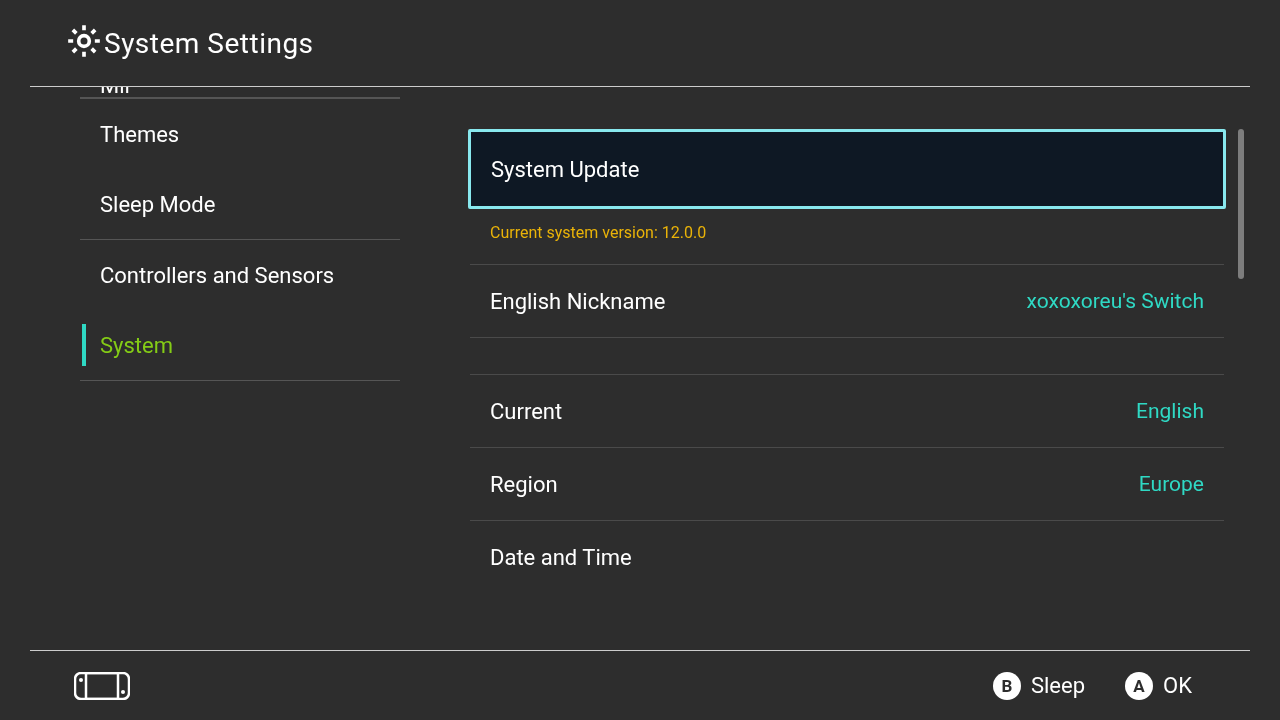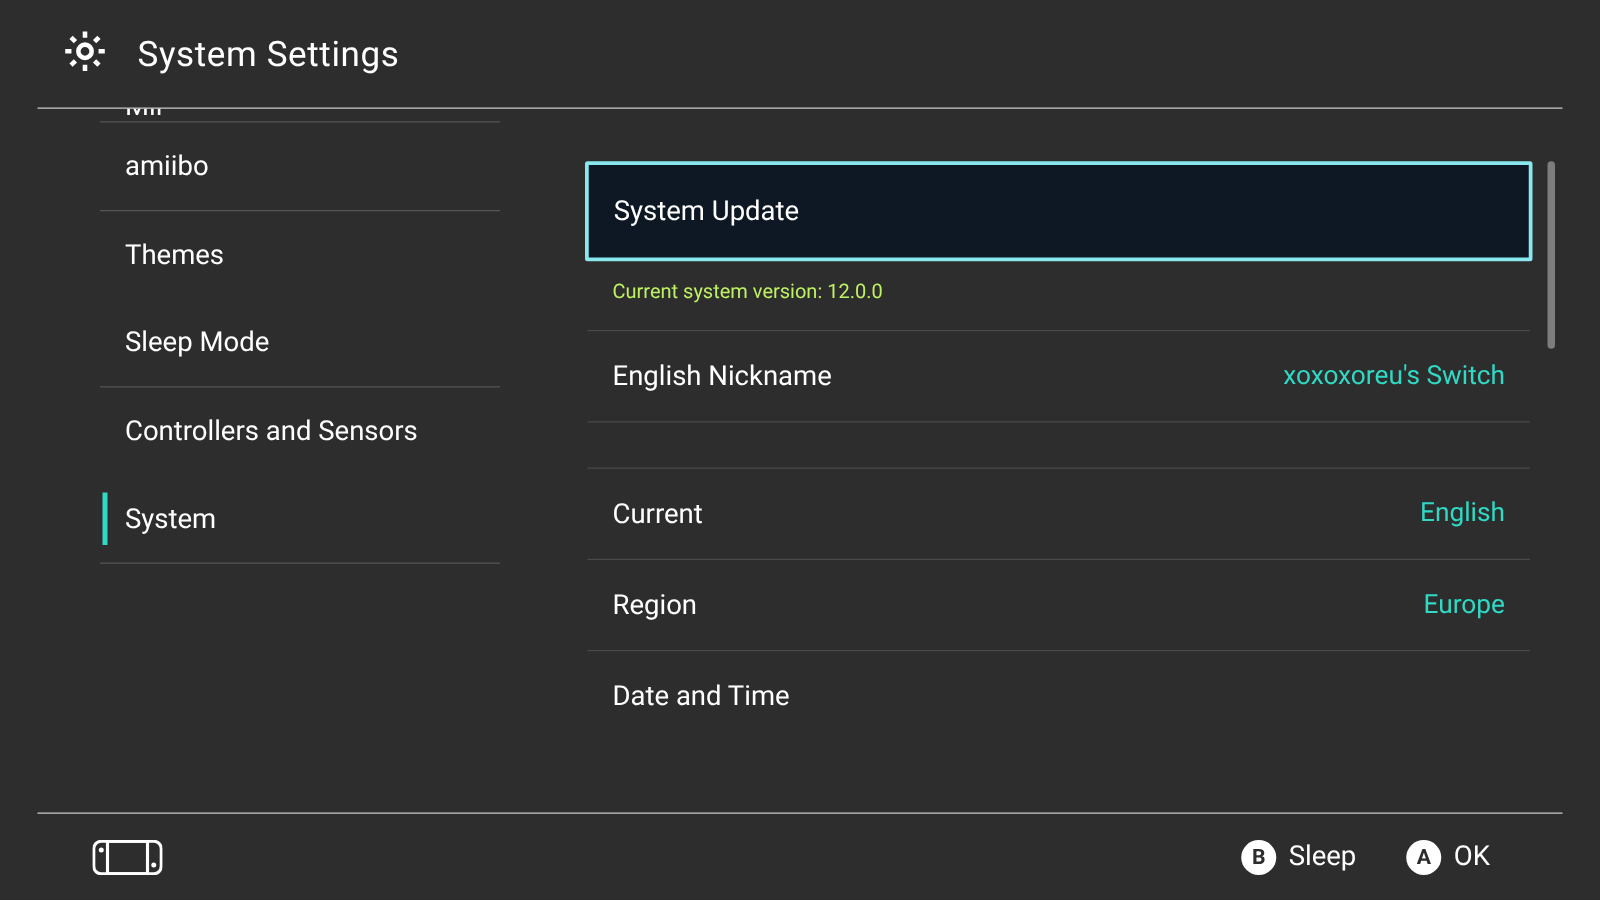--- a/index.html
+++ b/index.html
@@ -3,22 +3,21 @@
 <meta charset="utf-8">
 <style>
   * { box-sizing: border-box; margin: 0; padding: 0; }
   html, body { width: 1280px; height: 720px; overflow: hidden; font-family: -apple-system, "Segoe UI", Roboto, Arial, sans-serif; }
   body { background: #2d2d2d; color: #fff; }
 
   .header {
     height: 86px;
     display: flex;
     align-items: center;
-    padding-left: 48px;
-    gap: 22px;
+    padding-left: 64px;
   }
   .header .title { font-size: 28px; font-weight: 400; letter-spacing: 0.5px; }
 
   .divider-full { position: absolute; left: 30px; right: 30px; top: 86px; height: 1px; background: #ccc; }
 
   .body {
     position: absolute;
     top: 87px;
     bottom: 70px;
     left: 0; right: 0;
@@ -43,21 +42,21 @@
   .nav-item {
     height: 70px;
     display: flex;
     align-items: center;
     padding-left: 70px;
     font-size: 22px;
     color: #fff;
     position: relative;
   }
   .nav-item.partial-top { height: 24px; align-items: flex-start; overflow: hidden; padding-top: 0; }
-  .nav-item.active { color: #ffffff; }
+  .nav-item.active { color: #84cc16; }
   .nav-item.active::before {
     content: "";
     position: absolute;
     left: 52px;
     top: 14px; bottom: 14px;
     width: 4px;
     background: #2fd9c4;
   }
   .nav-divider {
     height: 1px;
@@ -91,21 +90,21 @@
   .row-highlight {
     border: 3px solid #88e8ee;
     background: #0e1824;
     border-radius: 2px;
     margin-left: -2px; margin-right: -2px;
     height: 80px;
   }
   .row .value { color: #2fd9c4; font-size: 21px; }
   .row-divider { height: 1px; background: #4a4a4a; }
   .subtext {
-    color: #bef264;
+    color: #eab308;
     font-size: 16px;
     padding: 14px 20px 22px 20px;
   }
   .gap { height: 36px; }
 
   .scroll-indicator {
     position: absolute;
     top: 42px;
     right: 36px;
     width: 6px;
@@ -159,23 +158,20 @@
 
 <div class="body">
 
   <div class="sidebar">
     <div class="sidebar-inner">
       <div class="nav-item partial-top">
         <span>Mii</span>
       </div>
       <div class="nav-divider"></div>
 
-      <div class="nav-item">
-        <span>amiibo</span>
-      </div>
       <div class="nav-divider"></div>
 
       <div class="nav-item">
         <span>Themes</span>
       </div>
       <div class="nav-item">
         <span>Sleep Mode</span>
       </div>
       <div class="nav-divider"></div>
 

